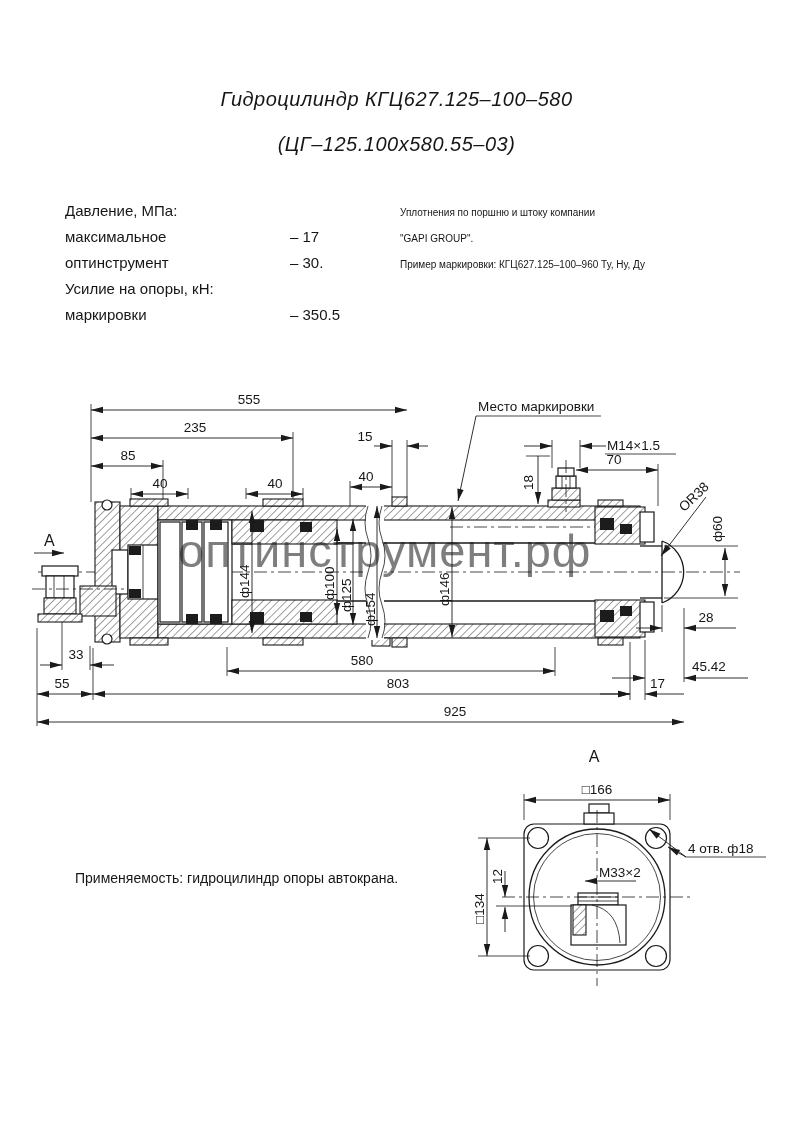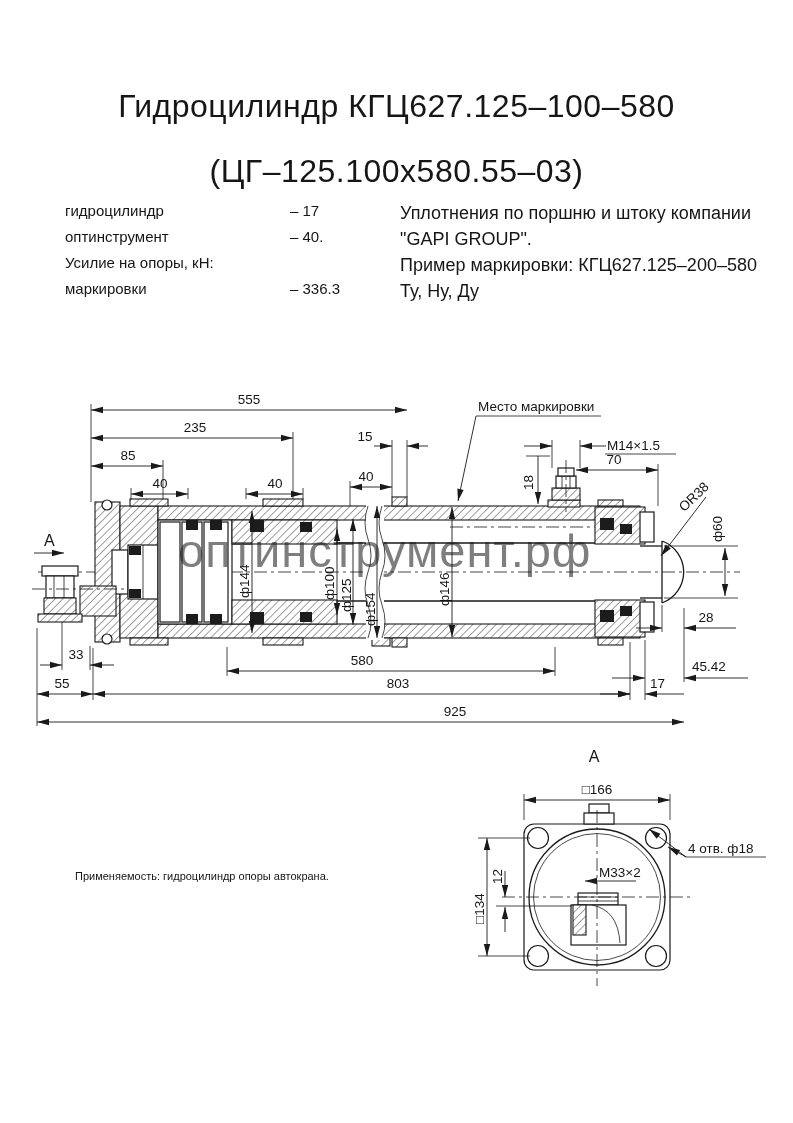--- a/index.html
+++ b/index.html
@@ -1,24 +1,24 @@
 <!DOCTYPE html>
 <html><head>
 <meta charset="utf-8">
 <style>
   html,body{margin:0;padding:0;background:#e8e8e8;}
   .page{position:relative;width:793px;height:1123px;background:#ffffff;margin:0 auto;overflow:hidden;
         font-family:"Liberation Sans","DejaVu Sans",sans-serif;color:#161616;}
-  .title{position:absolute;left:0;right:0;top:88px;text-align:center;font-size:32px;letter-spacing:.5px;}
-  .title .l2{margin-top:28px;}
+  .title{position:absolute;left:0;right:0;top:88px;text-align:center;font-size:20px;letter-spacing:.5px;font-style:italic;}
+  .title .l2{margin-top:22px;}
   .specs{position:absolute;left:65px;top:202px;width:320px;font-size:15px;}
   .specs .row{position:relative;height:26px;}
   .specs .val{position:absolute;left:225px;top:0;}
-  .note{position:absolute;left:400px;top:200px;width:360px;font-size:18px;line-height:26px;}
-  .apply{position:absolute;left:75px;top:870px;font-size:11px;}
+  .note{position:absolute;left:400px;top:200px;width:360px;font-size:10px;line-height:26px;}
+  .apply{position:absolute;left:75px;top:870px;font-size:14px;}
   svg{position:absolute;left:0;top:0;}
   .ol{fill:none;stroke:#1a1a1a;stroke-width:1.3}
   .o{fill:#fff;stroke:#1a1a1a;stroke-width:1.2}
   .h{fill:url(#h);stroke:#1a1a1a;stroke-width:1.1}
   .t{fill:none;stroke:#1a1a1a;stroke-width:0.8}
   .cl{fill:none;stroke:#1a1a1a;stroke-width:0.8;stroke-dasharray:13 4 3 4}
   .dl{fill:none;stroke:#1a1a1a;stroke-width:0.9;marker-start:url(#ar);marker-end:url(#ar)}
   .de{fill:none;stroke:#1a1a1a;stroke-width:0.9;marker-end:url(#ar)}
   .ds{fill:none;stroke:#1a1a1a;stroke-width:0.9;marker-start:url(#ar)}
   .dk{fill:#1c1c1c}
@@ -31,30 +31,31 @@
 <body>
 
 <div class="page">
 
   <div class="title">
     <div class="l1">Гидроцилиндр КГЦ627.125–100–580</div>
     <div class="l2">(ЦГ–125.100х580.55–03)</div>
   </div>
 
   <div class="specs">
-    <div class="row"><span>гидроцилиндр</span><span class="val">– 17</span></div>
-    <div class="row"><span>оптинструмент</span><span class="val">– 40.</span></div>
+    <div class="row"><span>Давление, МПа:</span><span class="val"></span></div>
+    <div class="row"><span>максимальное</span><span class="val">– 17</span></div>
+    <div class="row"><span>оптинструмент</span><span class="val">– 30.</span></div>
     <div class="row"><span>Усилие на опоры, кН:</span><span class="val"></span></div>
-    <div class="row"><span>маркировки</span><span class="val">– 336.3</span></div>
+    <div class="row"><span>маркировки</span><span class="val">– 350.5</span></div>
   </div>
 
   <div class="note">
     <div>Уплотнения по поршню и штоку компании</div>
     <div>"GAPI GROUP".</div>
-    <div>Пример маркировки: КГЦ627.125–200–580 Ту, Ну, Ду</div>
+    <div>Пример маркировки: КГЦ627.125–100–960 Ту, Ну, Ду</div>
   </div>
 
   <svg width="793" height="1123" viewBox="0 0 793 1123">
     <defs>
       <pattern id="h" width="5.5" height="5.5" patternUnits="userSpaceOnUse" patternTransform="rotate(45)">
         <rect width="5.5" height="5.5" fill="#ffffff"></rect>
         <line x1="0" y1="0" x2="0" y2="5.5" stroke="#2b2b2b" stroke-width="0.9"></line>
       </pattern>
       <marker id="ar" markerUnits="userSpaceOnUse" markerWidth="13" markerHeight="8" refX="12.5" refY="4" orient="auto-start-reverse">
         <path d="M0.5,0.8 L12.5,4 L0.5,7.2 Z" fill="#1a1a1a"></path>

